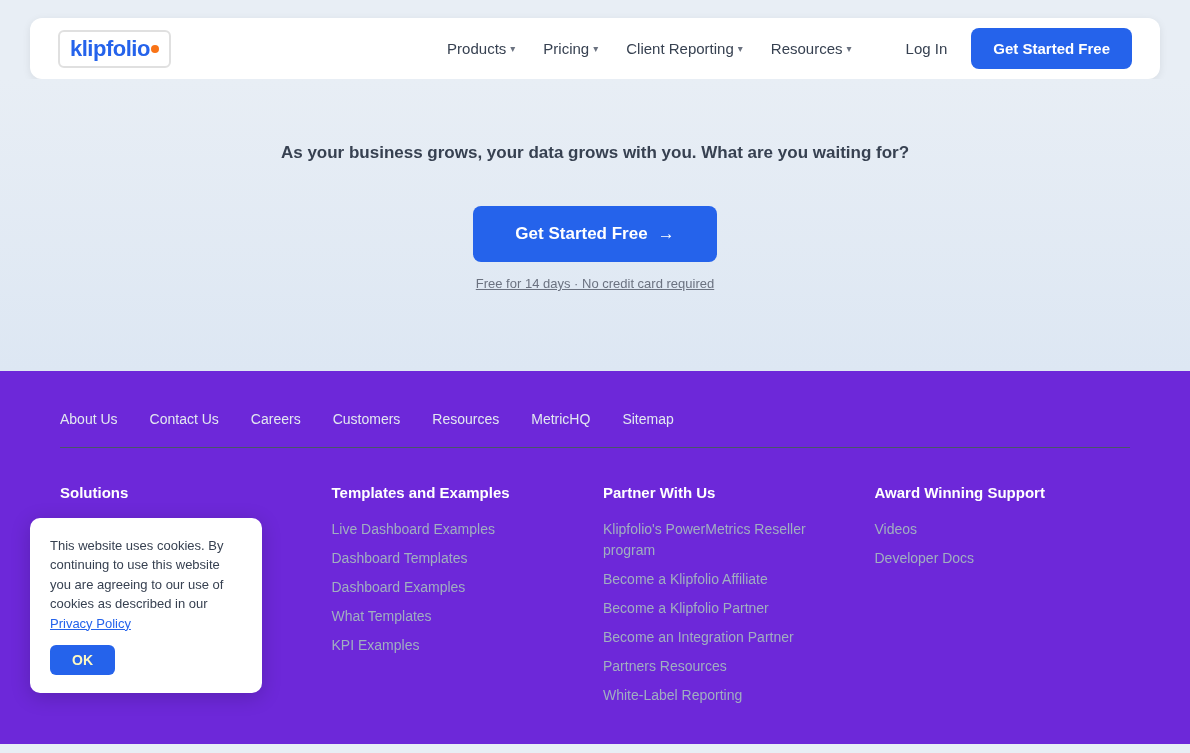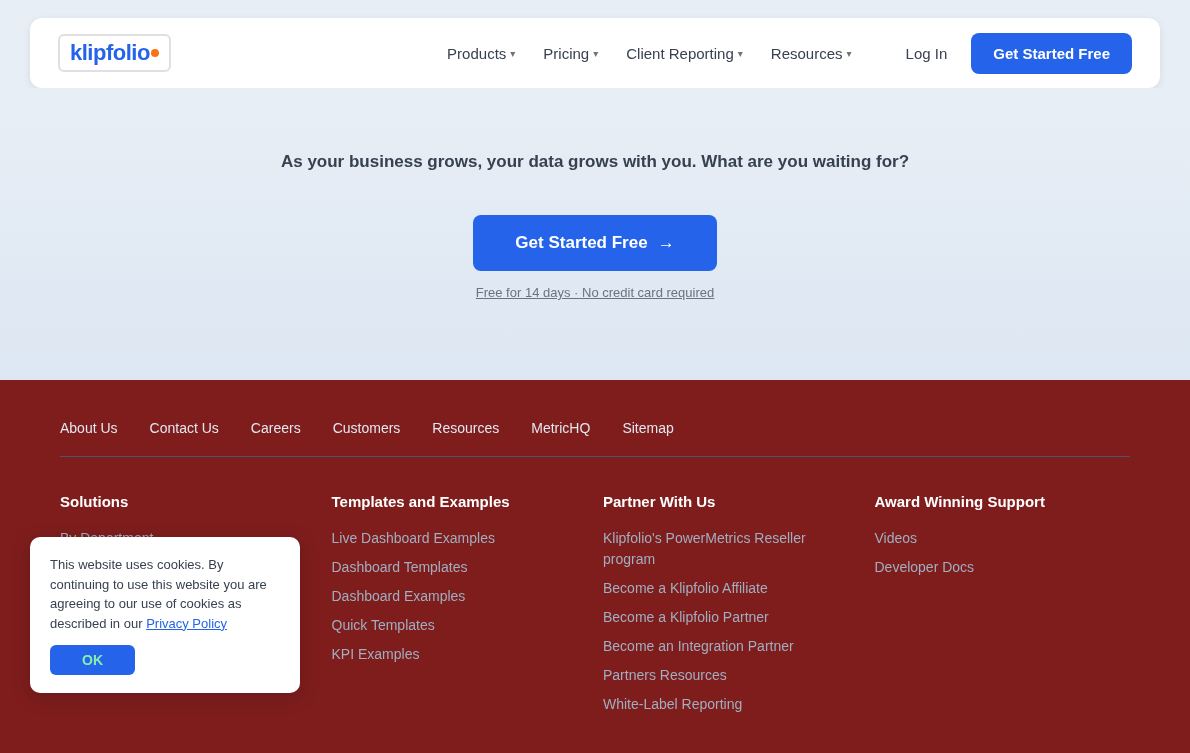--- a/index.html
+++ b/index.html
@@ -6,21 +6,21 @@
     body { font-family: -apple-system, BlinkMacSystemFont, 'Segoe UI', sans-serif; background: #e8eef5; min-height: 753px; }
 
     
     .navbar {
       background: #fff;
       border-radius: 12px;
       margin: 18px 30px 0;
       padding: 0 28px;
       display: flex;
       align-items: center;
-      height: 70px;
+      height: 61px;
       box-shadow: 0 2px 8px rgba(0,0,0,0.08);
     }
     .logo {
       display: flex;
       align-items: center;
       margin-right: auto;
     }
     .logo-box {
       background: #fff;
       border: 2px solid #e0e0e0;
@@ -115,21 +115,21 @@
     }
     .hero-note {
       color: #6b7280;
       font-size: 13px;
       margin-top: 14px;
       text-decoration: underline;
     }
 
     
     .footer {
-      background: #7f1d1d;
+      background: #6d28d9;
       color: #fff;
       padding: 40px 60px 0;
       position: relative;
     }
     .footer-top-links {
       display: flex;
       gap: 32px;
       padding-bottom: 20px;
       border-bottom: 1px solid #4a5568;
       flex-wrap: wrap;
@@ -164,39 +164,39 @@
     }
 
     
     .cookie-banner {
       position: fixed;
       bottom: 60px;
       left: 30px;
       background: #fff;
       border-radius: 10px;
       padding: 18px 20px;
-      width: 270px;
+      width: 232px;
       box-shadow: 0 4px 20px rgba(0,0,0,0.18);
       z-index: 999;
       font-size: 13px;
       color: #374151;
       line-height: 1.5;
     }
     .cookie-text { margin-bottom: 12px; }
     .cookie-link {
       color: #2563eb;
       text-decoration: underline;
       cursor: pointer;
     }
     .cookie-ok-btn {
       background: #2563eb;
-      color: #86efac;
+      color: #fef9c3;
       border: none;
       border-radius: 6px;
-      padding: 7px 32px;
+      padding: 7px 22px;
       font-size: 14px;
       font-weight: 600;
       cursor: pointer;
     }
   </style>
 </head>
 <body>
 
 <nav class="navbar">
   <div class="logo">
@@ -247,21 +247,21 @@
         <a class="footer-col-link">By Industry</a>
         <a class="footer-col-link">By Integrations</a>
         <a class="footer-col-link">By Integration Mashup</a>
         <a class="footer-col-link">By Use Case</a>
       </div>
       <div>
         <div class="footer-col-title">Templates and Examples</div>
         <a class="footer-col-link">Live Dashboard Examples</a>
         <a class="footer-col-link">Dashboard Templates</a>
         <a class="footer-col-link">Dashboard Examples</a>
-        <a class="footer-col-link">Quick Templates</a>
+        <a class="footer-col-link">What Templates</a>
         <a class="footer-col-link">KPI Examples</a>
       </div>
       <div>
         <div class="footer-col-title">Partner With Us</div>
         <a class="footer-col-link">Klipfolio's PowerMetrics Reseller program</a>
         <a class="footer-col-link">Become a Klipfolio Affiliate</a>
         <a class="footer-col-link">Become a Klipfolio Partner</a>
         <a class="footer-col-link">Become an Integration Partner</a>
         <a class="footer-col-link">Partners Resources</a>
         <a class="footer-col-link">White-Label Reporting</a>

